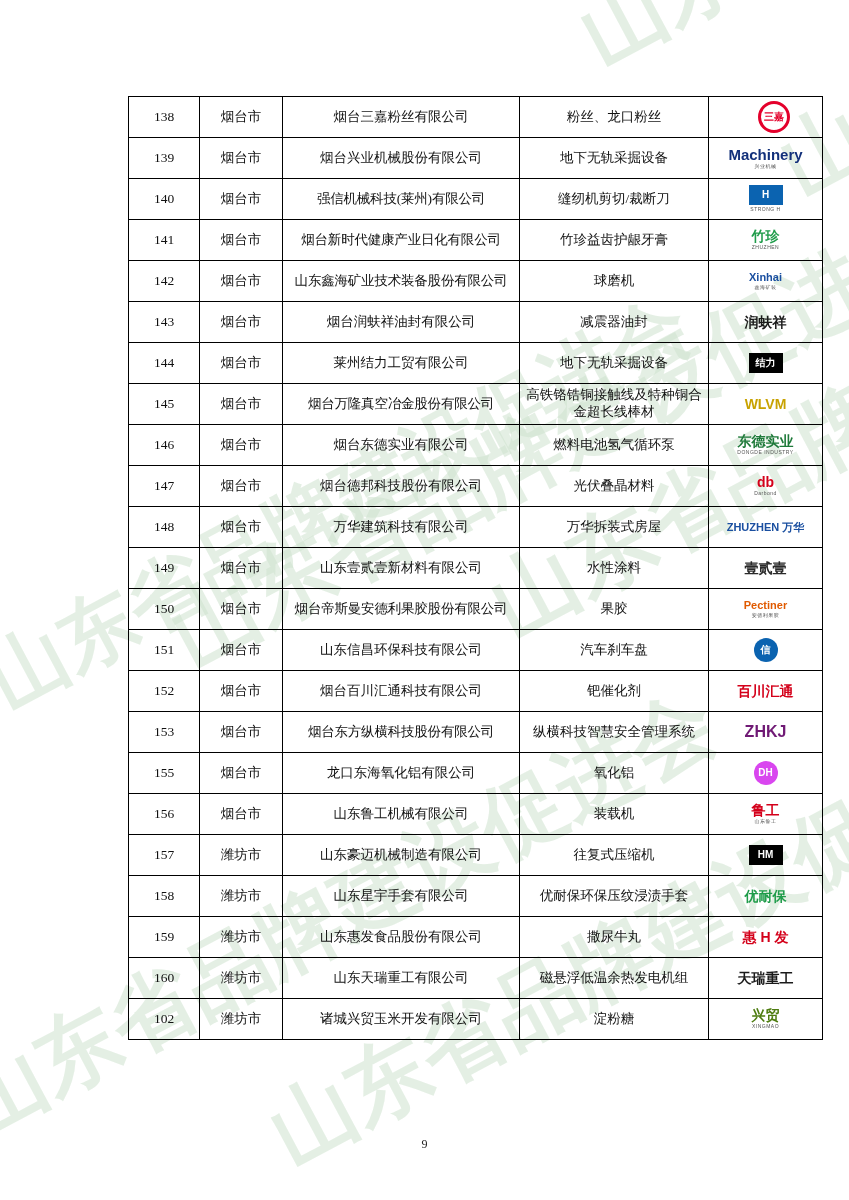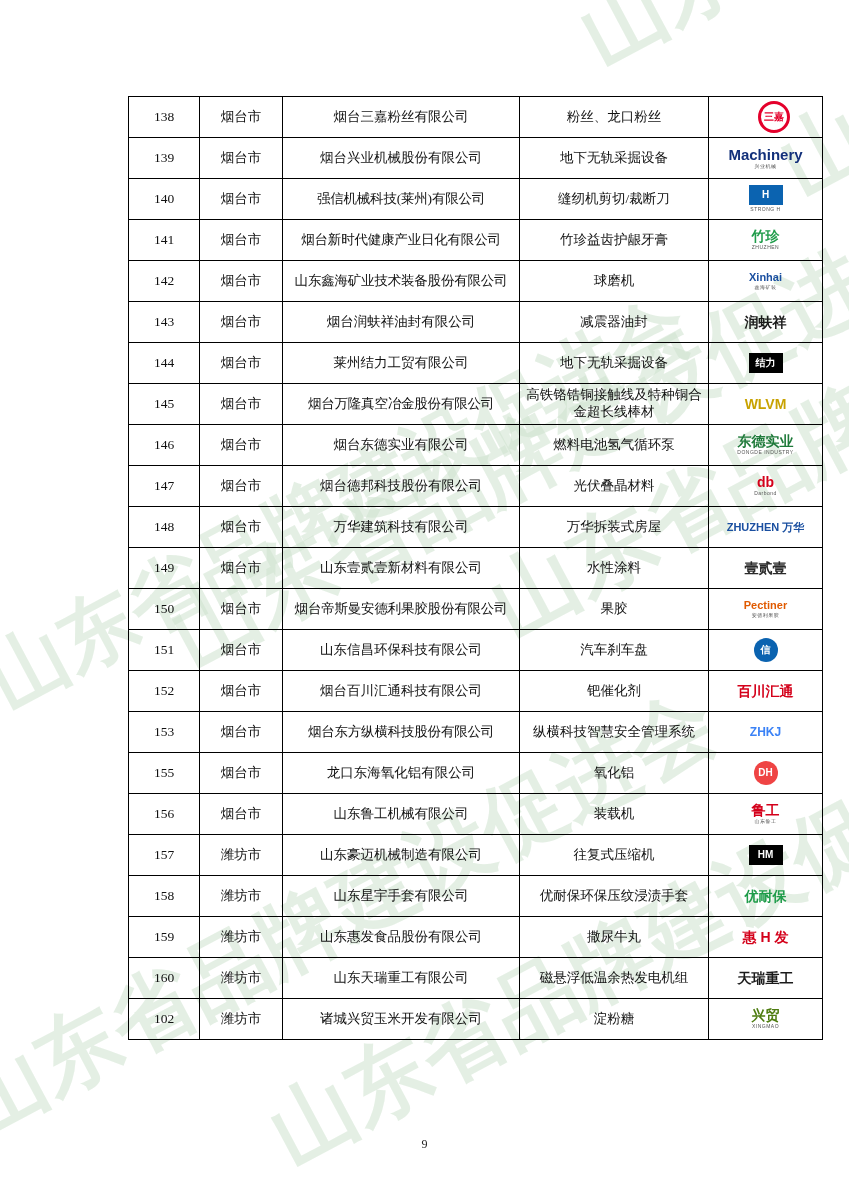--- a/index.html
+++ b/index.html
@@ -343,33 +343,33 @@
           </td>
         </tr>
         <tr>
           <td class="col-no">153</td>
           <td class="col-city">烟台市</td>
           <td class="col-name name-small">烟台东方纵横科技股份有限公司</td>
           <td class="col-prod prod-small">纵横科技智慧安全管理系统</td>
           <td class="col-logo">
             <div class="logo-box">
               <div class="lg-stack">
-                <div class="logo-txt" style="color: #3b82f6; font-size: 12px;">ZHKJ</div>
+                <div class="logo-txt" style="color: #701a75; font-size: 16px;">ZHKJ</div>
               </div>
             </div>
           </td>
         </tr>
         <tr>
           <td class="col-no">155</td>
           <td class="col-city">烟台市</td>
           <td class="col-name">龙口东海氧化铝有限公司</td>
           <td class="col-prod">氧化铝</td>
           <td class="col-logo">
             <div class="logo-box">
-              <div class="mark-circle" style="background: #ef4444; width: 24px; height: 24px; font-size: 10px;">DH</div>
+              <div class="mark-circle" style="background: #d946ef; width: 24px; height: 24px; font-size: 10px;">DH</div>
             </div>
           </td>
         </tr>
         <tr>
           <td class="col-no">156</td>
           <td class="col-city">烟台市</td>
           <td class="col-name">山东鲁工机械有限公司</td>
           <td class="col-prod">装载机</td>
           <td class="col-logo">
             <div class="logo-box">

